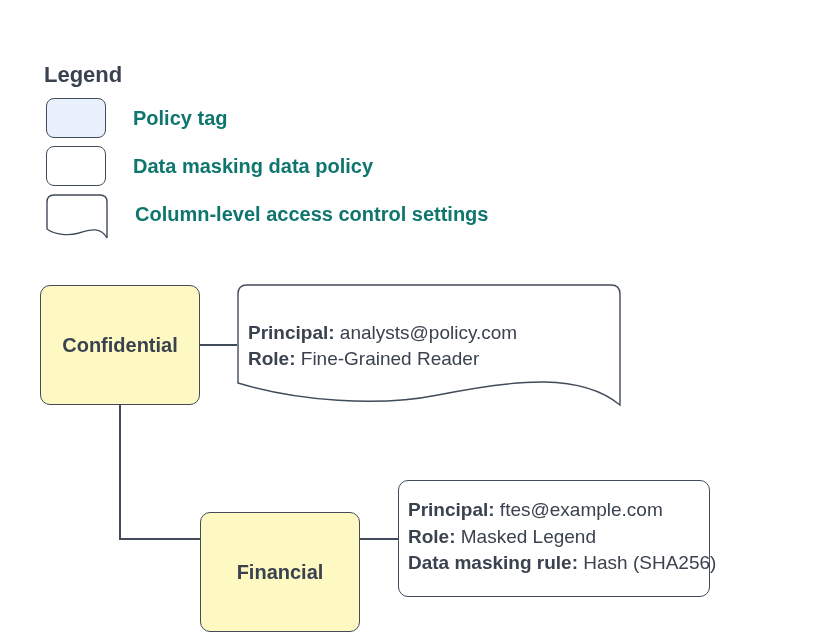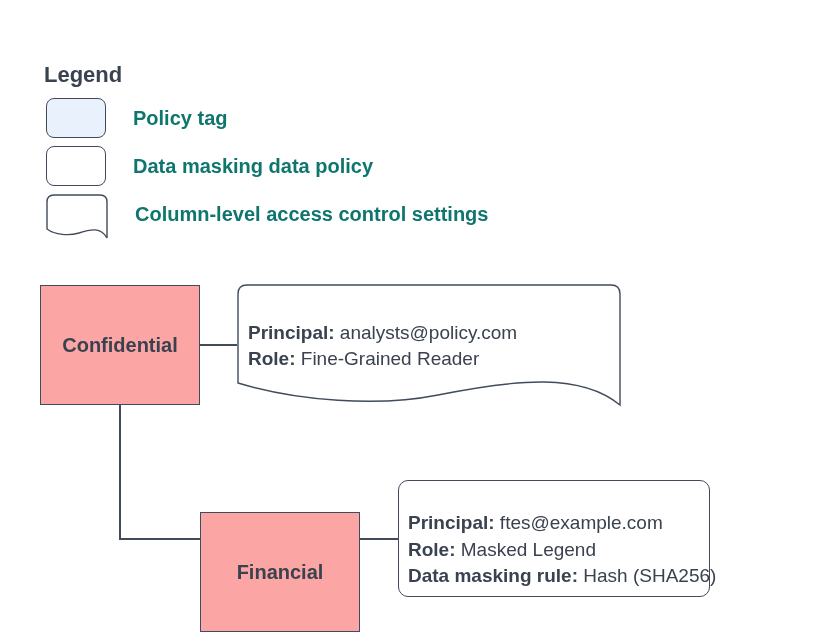--- a/index.html
+++ b/index.html
@@ -36,23 +36,23 @@
   .legend-label {
     margin-left: 27px;
     font-size: 20px; font-weight: 700; color: #0f766e;
     white-space: nowrap;
   }
 
   
   .policy-node {
     box-sizing: border-box;
     width: 160px; height: 120px;
-    background: #fca5a5;
+    background: #fef9c3;
     border: 1.4px solid #414b5a;
-    border-radius: 0;
+    border-radius: 10px;
     display: flex; align-items: center; justify-content: center;
     font-size: 20px; font-weight: 700; color: #3a424f;
   }
   #confidential-node { left: 40px; top: 285px; }
   #financial-node    { left: 200px; top: 480px; margin-top: 32px; }
 
   
   #access-doc { left: 237px; top: 284px; width: 384px; height: 126px; }
   #access-doc svg { position: absolute; left: 0; top: 0; }
   #access-doc .doc-text {
@@ -61,21 +61,21 @@
     white-space: nowrap;
   }
 
   
   #masking-rect {
     left: 398px; top: 480px; width: 312px; height: 117px;
     box-sizing: border-box;
     background: #ffffff;
     border: 1.4px solid #414b5a;
     border-radius: 10px;
-    padding: 29px 9px;
+    padding: 16px 9px;
     font-size: 19px; line-height: 26.5px; color: #3a424f;
     white-space: nowrap;
   }
 
   .lbl { font-weight: 700; }
 
   
   .conn { background: #414b5a; }
   #conn-conf-doc   { left: 200px; top: 344px; width: 37px; height: 1.5px; }
   #conn-tree-v     { left: 119px; top: 405px; width: 1.5px; height: 134px; }

